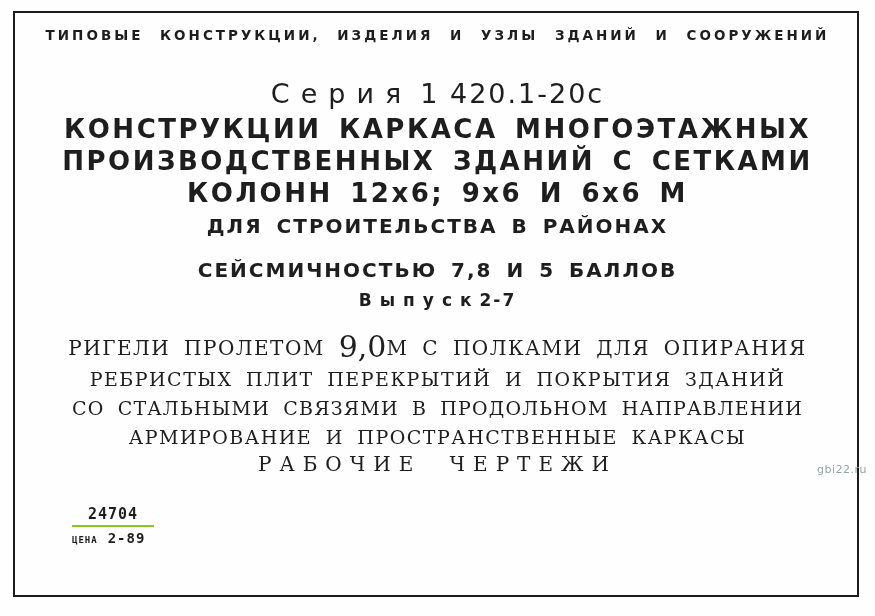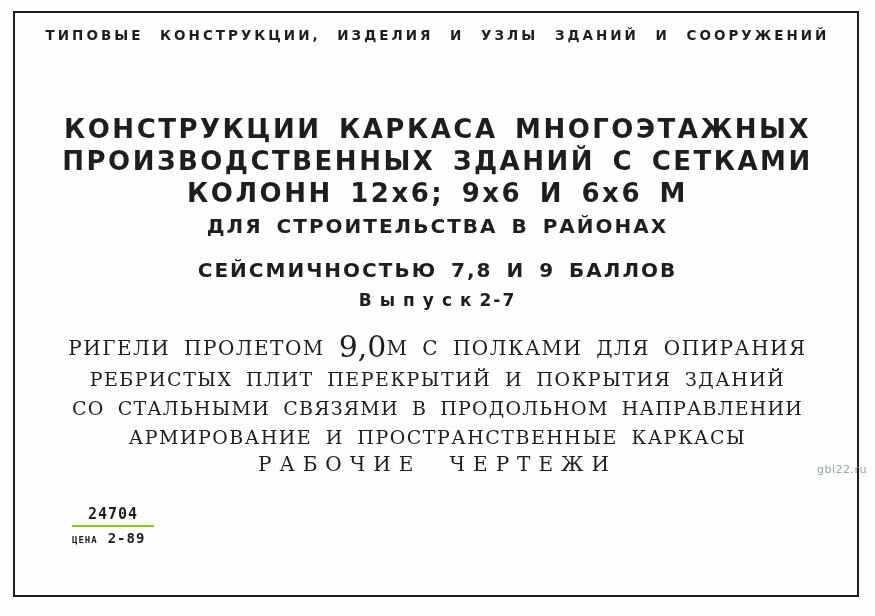--- a/index.html
+++ b/index.html
@@ -132,27 +132,30 @@
 </style>
 </head>
 <body>
 
 <div class="scan">
 
   <div class="frame"></div>
 
   <div class="line header-line">ТИПОВЫЕ КОНСТРУКЦИИ, ИЗДЕЛИЯ И УЗЛЫ ЗДАНИЙ И СООРУЖЕНИЙ</div>
 
+  <div class="line series-line">
+    <span class="series-word">Серия</span><span class="series-number">1 420.1-20с</span>
+  </div>
 
   <div class="line title-1">КОНСТРУКЦИИ КАРКАСА МНОГОЭТАЖНЫХ</div>
   <div class="line title-2">ПРОИЗВОДСТВЕННЫХ ЗДАНИЙ С СЕТКАМИ</div>
   <div class="line title-3">КОЛОНН 12х6; 9х6 И 6х6 М</div>
 
   <div class="line subtitle-1">ДЛЯ СТРОИТЕЛЬСТВА В РАЙОНАХ</div>
-  <div class="line subtitle-2">СЕЙСМИЧНОСТЬЮ 7,8 И 9 БАЛЛОВ</div>
+  <div class="line subtitle-2">СЕЙСМИЧНОСТЬЮ 7,8 И 5 БАЛЛОВ</div>
 
   <div class="line issue-line">
     <span class="issue-word">Выпуск</span><span class="issue-number">2-7</span>
   </div>
 
   <div class="line desc desc-1">
     <span>РИГЕЛИ ПРОЛЕТОМ </span><span class="big-number">9,0</span><span>М С ПОЛКАМИ ДЛЯ ОПИРАНИЯ</span>
   </div>
   <div class="line desc desc-2">РЕБРИСТЫХ ПЛИТ ПЕРЕКРЫТИЙ И ПОКРЫТИЯ ЗДАНИЙ</div>
   <div class="line desc desc-3">СО СТАЛЬНЫМИ СВЯЗЯМИ В ПРОДОЛЬНОМ НАПРАВЛЕНИИ</div>

